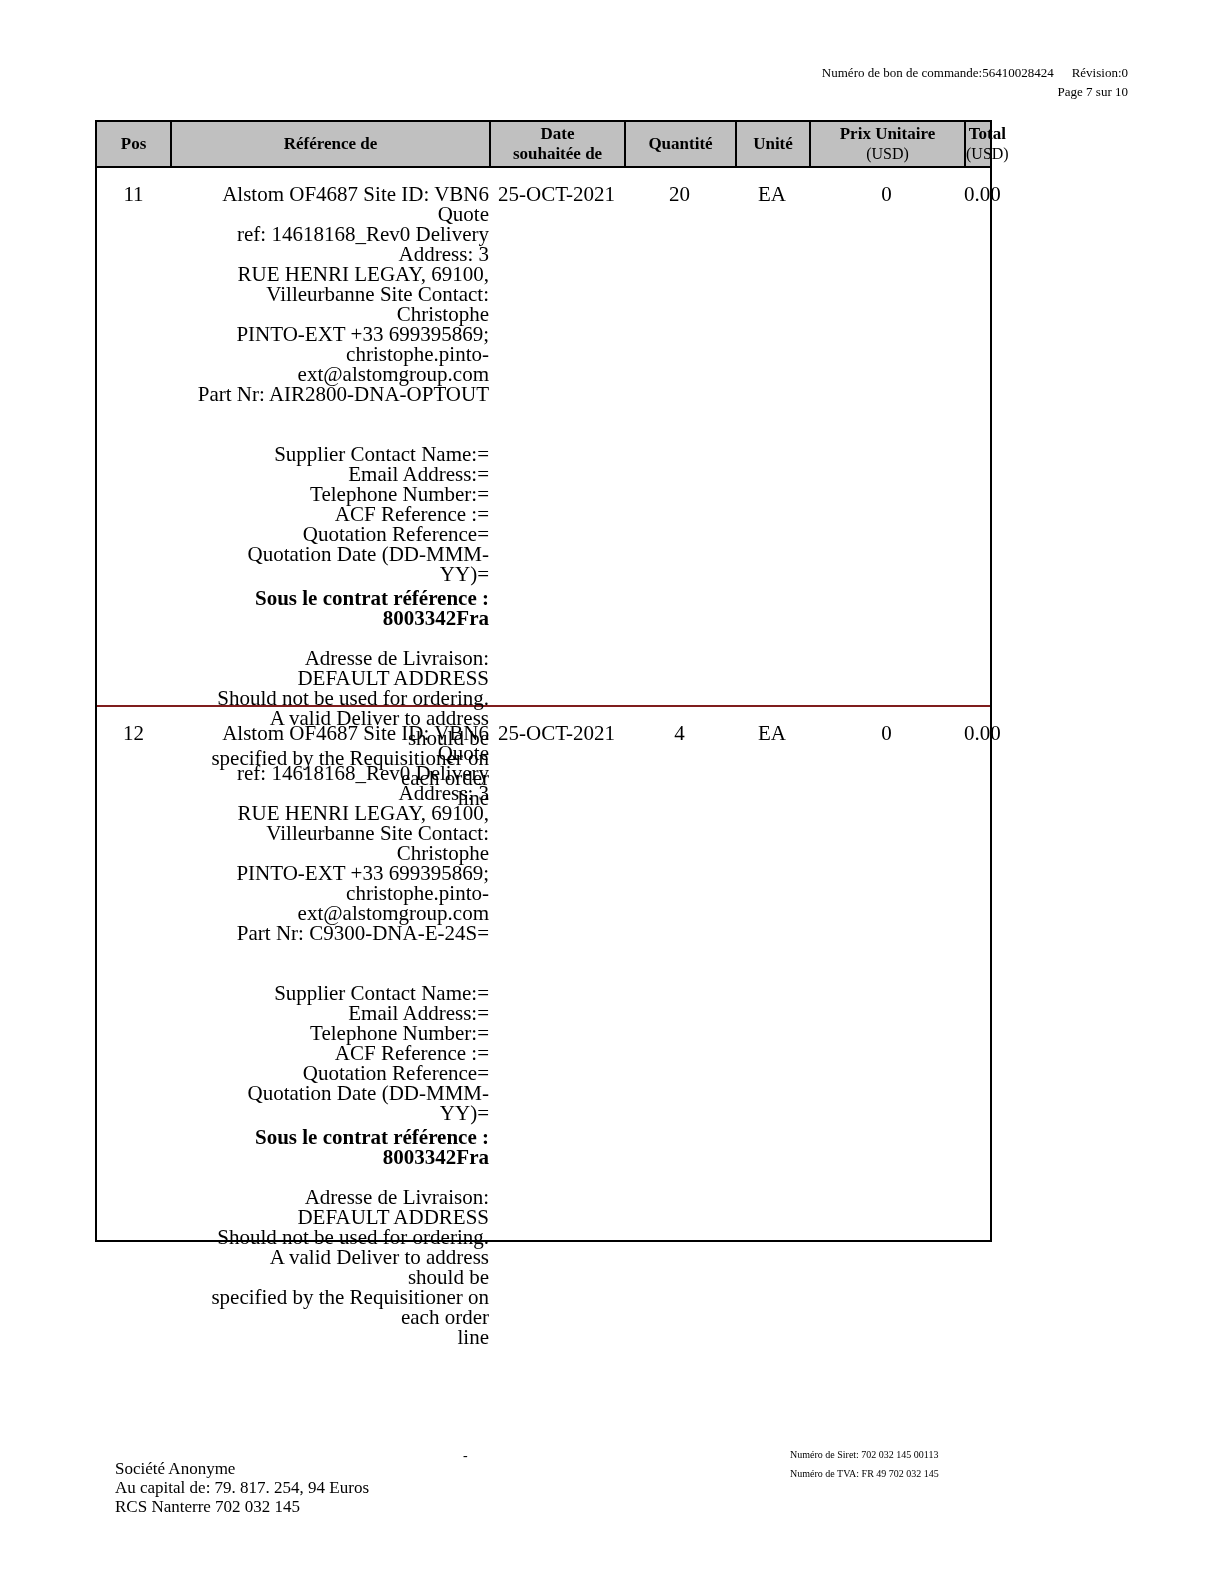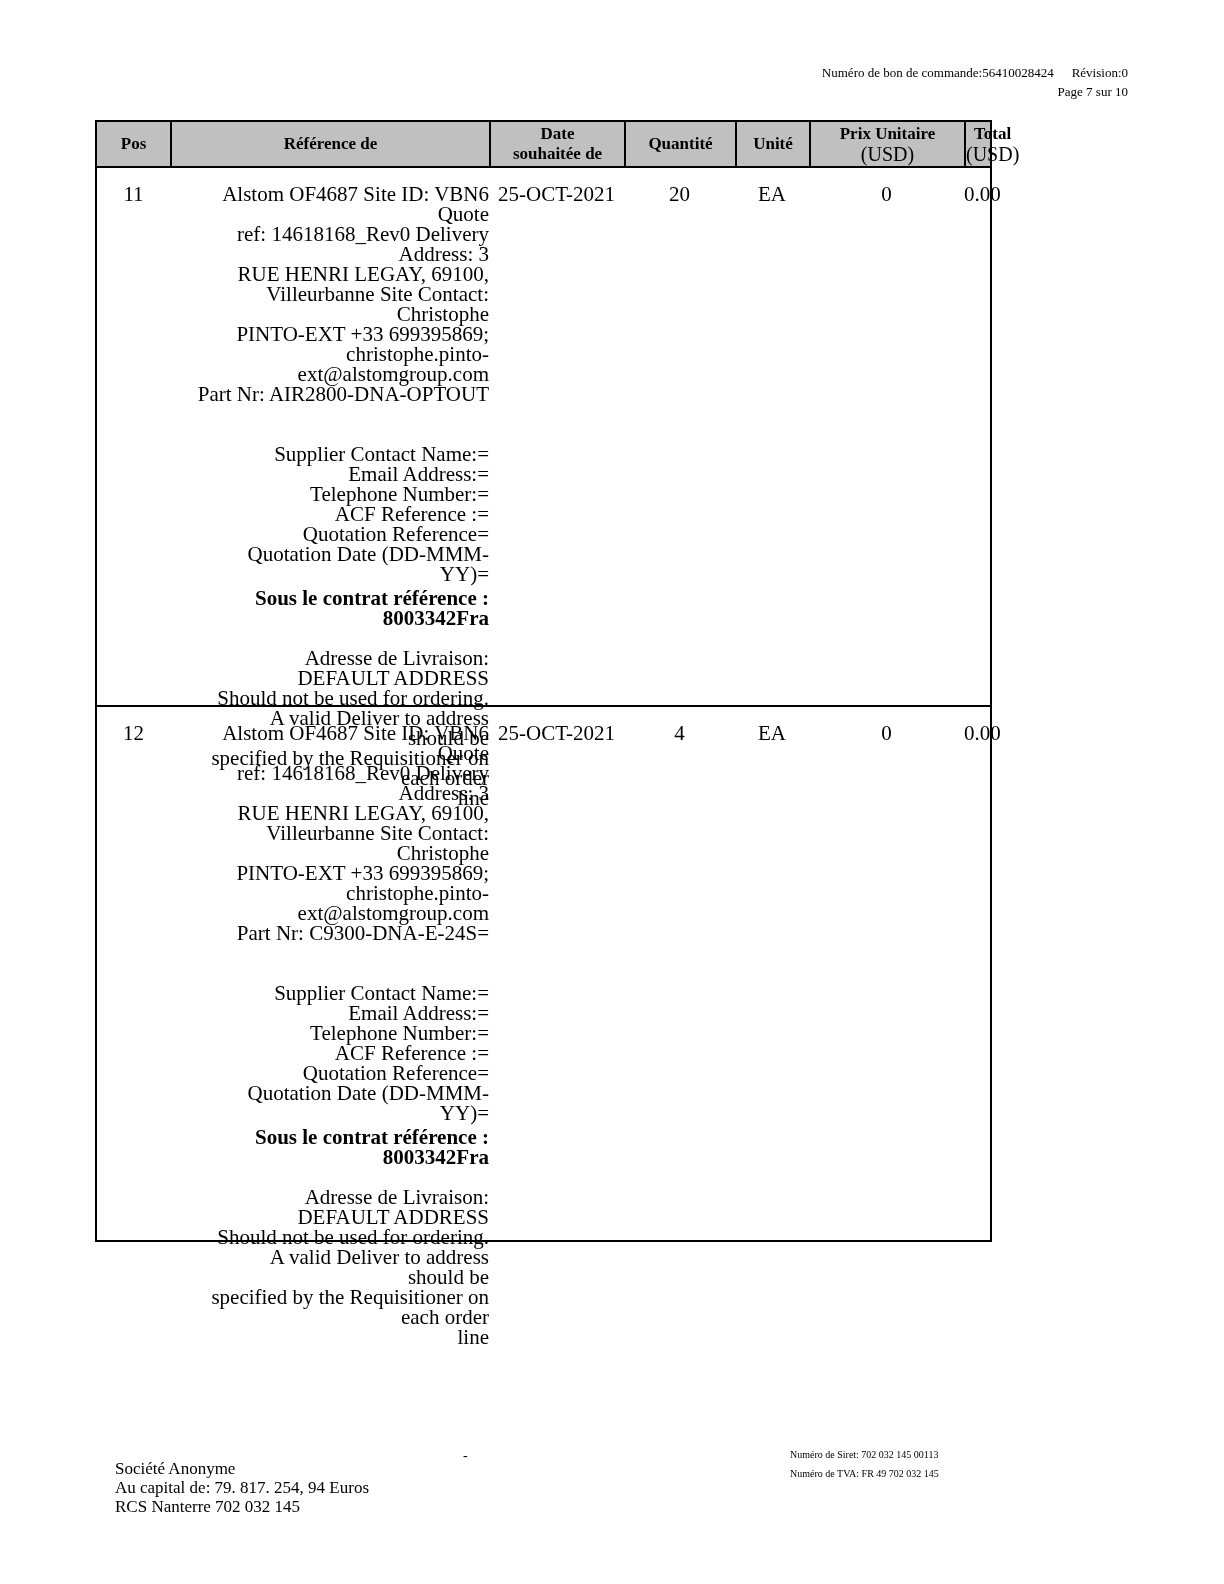--- a/index.html
+++ b/index.html
@@ -49,25 +49,25 @@
     flex-direction: column;
     align-items: center;
     justify-content: center;
     font-weight: bold;
     font-size: 17px;
     line-height: 20px;
     box-sizing: border-box;
     text-align: center;
   }
   .th + .th { border-left: 2px solid #000; }
-  .th .sub { font-weight: normal; font-size: 20px; }
+  .th .sub { font-weight: normal; font-size: 16px; }
 
   .body-row { box-sizing: border-box; }
   .body-row.first { height: 537px; }
-  .body-row.second { height: 535px; border-top: 2px solid #000000; }
+  .body-row.second { height: 535px; border-top: 2px solid #7f1d1d; }
 
   .cell {
     font-size: 21px;
     line-height: 20px;
     padding-top: 16px;
     text-align: center;
     box-sizing: border-box;
   }
   .cell.ref {
     text-align: right;

